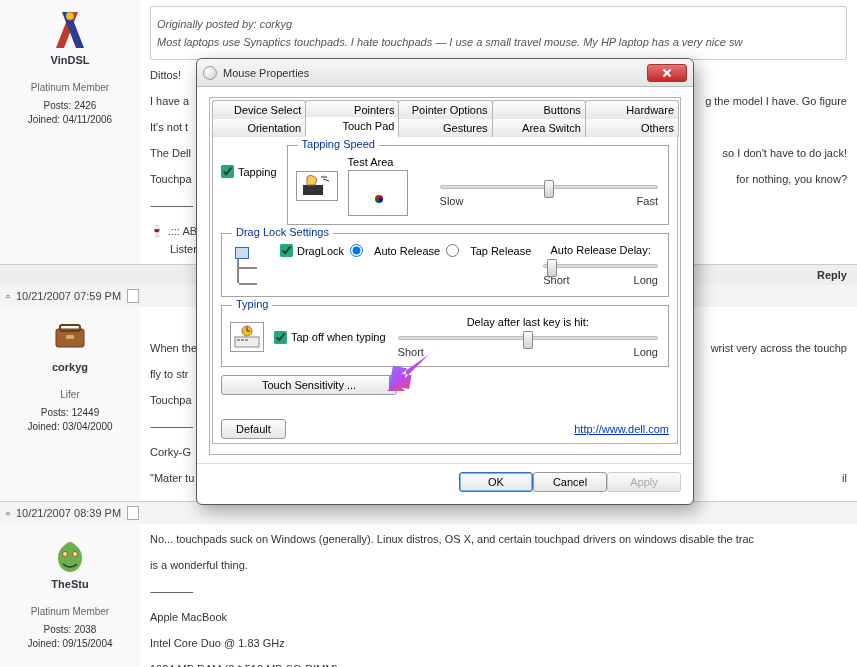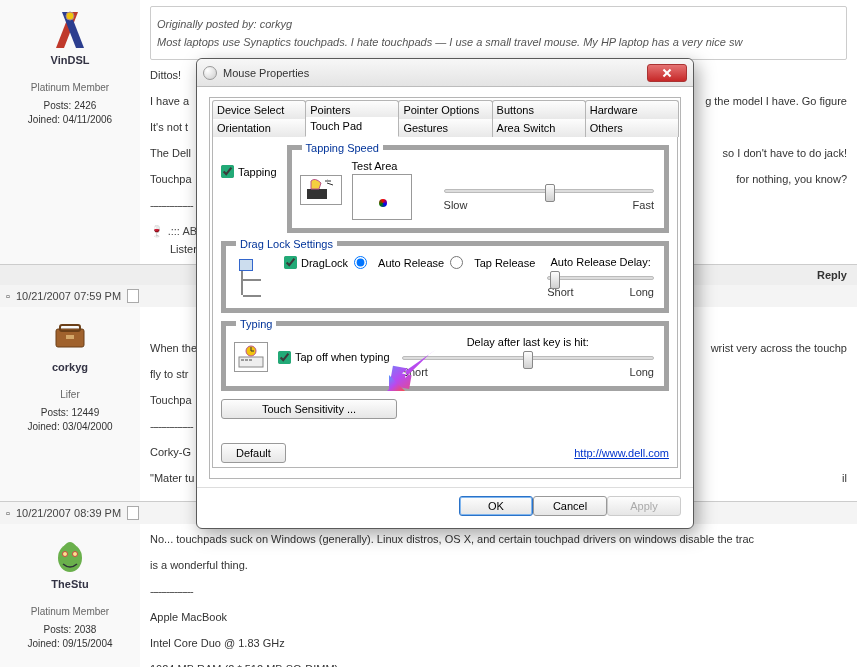--- a/index.html
+++ b/index.html
@@ -28,26 +28,26 @@
 .titlebar .ticon { width:14px; height:14px; border:1px solid #999; border-radius:50%; margin-right:6px; background:radial-gradient(circle at 30% 30%, #fff, #ccc);}
 .titlebar .ttext { flex:1; color:#333; }
 .closebtn { width:40px; height:18px; border-radius:3px; background:linear-gradient(#e57373,#c62828); border:1px solid #a33; position:relative;}
 .closebtn:before,.closebtn:after{content:"";position:absolute;left:50%;top:50%;width:10px;height:2px;background:#fff;transform:translate(-50%,-50%) rotate(45deg);}
 .closebtn:after{transform:translate(-50%,-50%) rotate(-45deg);}
 
 .dlg-body { padding:10px 12px 8px; }
 
 .tabs-wrap { border:1px solid #b5b5b5; padding:2px 2px 10px; }
 .tabrow { display:flex; gap:0; }
-.tabrow .tab { flex:1; text-align:left; padding:3px 4px; background:linear-gradient(#fdfdfd,#e8e8e8); border:1px solid #b5b5b5; border-bottom:none; font-size:11px; cursor:default; border-radius:3px 3px 0 0; margin-right:-1px;}
+.tabrow .tab { flex:1; text-align:right; padding:3px 4px; background:linear-gradient(#fdfdfd,#e8e8e8); border:1px solid #b5b5b5; border-bottom:none; font-size:11px; cursor:default; border-radius:3px 3px 0 0; margin-right:-1px;}
 .tabrow2 .tab { border-top:none; border-radius:0 0 0 0;}
 .tab.active { background:#fff; position:relative; z-index:2; border-bottom:1px solid #fff; padding-bottom:4px; margin-top:-2px;}
 .tabcontent { border:1px solid #b5b5b5; border-top:none; background:#fff; padding:8px 8px 4px;}
 
-.group { border:5px solid #a3a3a3; padding:10px 8px 8px; margin-bottom:8px; position:relative; }
+.group { border:1px solid #a3a3a3; padding:10px 8px 8px; margin-bottom:8px; position:relative; }
 .group-label { position:absolute; top:-8px; left:10px; background:#fff; padding:0 4px; color:#003399; font-size:11px;}
 .row { display:flex; align-items:center; gap:10px;}
 .chk { display:flex; align-items:center; gap:4px; font-size:11px;}
 .chk input { width:13px; height:13px; accent-color:#2a7;}
 .iconbox { width:42px; height:30px; border:1px solid #999; background:#fff; display:flex; align-items:center; justify-content:center;}
 .iconbox.small { width:34px; height:30px; }
 .testarea { width:60px; height:46px; border:1px solid #999; background:#fff; position:relative;}
 .testarea:after{content:"";position:absolute; left:26px; top:24px; width:8px;height:8px;border-radius:50%; background:conic-gradient(red,blue,green,red);}
 .slider-wrap { flex:1; display:flex; flex-direction:column; align-items:stretch;}
 .slider-track { height:4px; background:#ddd; border:1px solid #bbb; border-radius:2px; position:relative; margin:6px 2px;}

